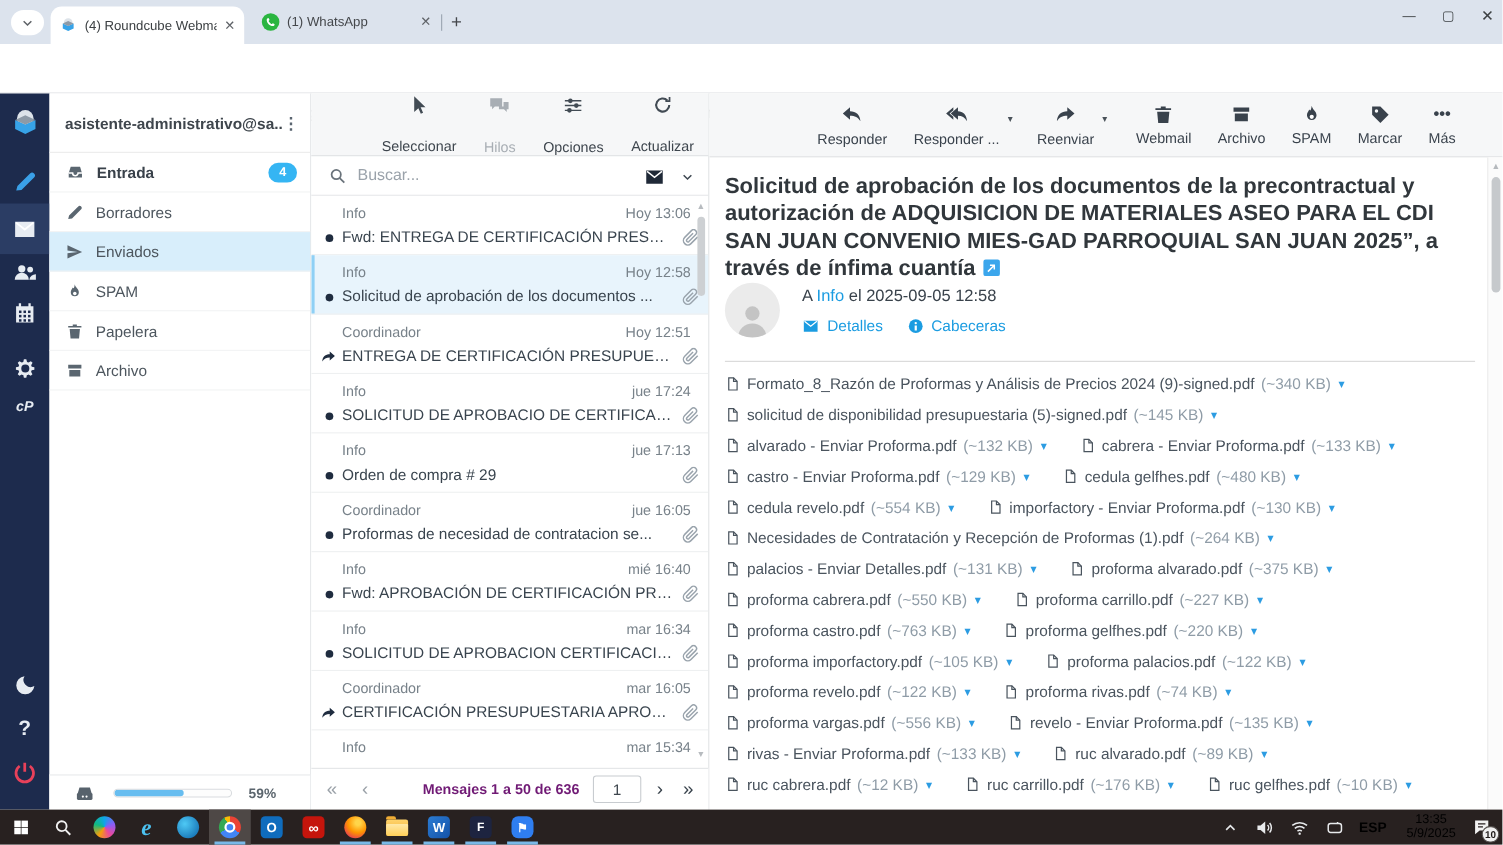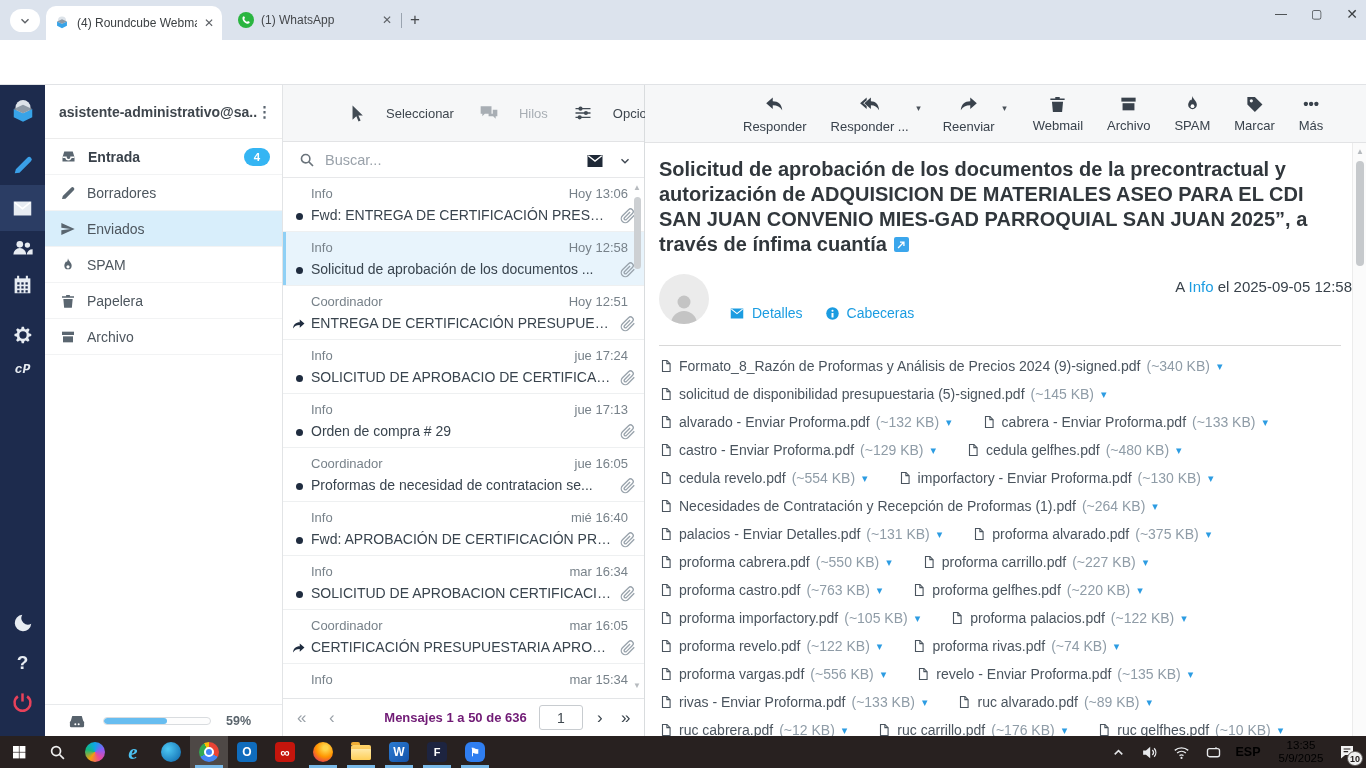--- a/index.html
+++ b/index.html
@@ -39,21 +39,21 @@
   .frow .flabel.bold{font-weight:bold;color:#39414a;}
   .frow.selected{background:#d8eefb;}
   .fbadge{margin-left:auto;min-width:26px;height:18px;border-radius:9px;background:#35b5f3;color:#fff;font-size:11.5px;font-weight:bold;display:flex;align-items:center;justify-content:center;}
   .ffoot{position:absolute;left:0;bottom:0;width:237px;height:32px;border-top:1px solid #e8eaec;display:flex;align-items:center;padding-left:22px;background:#fff;}
   .qtrack{width:108px;height:8px;border:1px solid #d9dcdf;border-radius:4px;background:#fdfdfd;margin-left:16px;overflow:hidden;}
   .qfill{height:100%;background:#67bdf0;border-radius:4px;}
   .qpct{font-size:12.5px;color:#5b656d;margin-left:15px;font-weight:bold;}
   
   .msglist{position:absolute;left:283px;top:85px;width:362px;height:651px;background:#fff;border-right:1px solid #d9dcde;}
   .ltoolbar{height:57px;background:#f6f7f8;border-bottom:1px solid #e2e3e5;display:flex;align-items:center;padding-left:64px;gap:25px;}
-  .tbtn{display:flex;flex-direction:row;align-items:center;gap:20px;color:#424b54;font-size:13px;}
+  .tbtn{display:flex;flex-direction:column;align-items:center;gap:20px;color:#424b54;font-size:13px;}
   .tbtn .tlab{color:#3e464e;}
   .tbtn.dim,.tbtn.dim .tlab{color:#a8aeb4;}
   .searchrow{height:36px;border-bottom:1px solid #e7e8ea;position:relative;display:flex;align-items:center;}
   .searchrow .magic{margin-left:16px;color:#6a737b;}
   .searchinput{border:0;outline:0;background:transparent;font-size:14.5px;color:#4a525a;margin-left:10px;width:220px;font-family:"Liberation Sans",sans-serif;}
   .searchinput::placeholder{color:#9aa2aa;}
   .srenv{position:absolute;right:40px;top:10px;color:#1f2937;}
   .srchev{position:absolute;right:13px;top:13px;color:#3f4852;}
   .rows{position:absolute;left:0;top:93px;bottom:38px;width:361px;overflow:hidden;}
   .mrow{height:54px;position:relative;border-bottom:1px solid #eef0f1;}
@@ -77,21 +77,21 @@
   .pagebox{position:absolute;left:256px;top:6px;width:44px;height:25px;border:1px solid #c8ccd0;border-radius:3px;text-align:center;font-size:14px;color:#3f474e;font-family:"Liberation Sans",sans-serif;outline:none;background:#fff;}
   
   .mailview{position:absolute;left:645px;top:85px;width:721px;height:651px;background:#fff;}
   .mtoolbar{height:58px;background:#f6f7f8;border-bottom:1px solid #e2e3e5;display:flex;align-items:center;padding-left:98px;gap:24px;}
   .mtb{display:flex;flex-direction:column;align-items:center;gap:4px;color:#39424c;font-size:13px;position:relative;}
   .mtb .mcaret{position:absolute;right:-12px;top:9px;font-size:9px;color:#4a525a;}
   .mcontent{position:absolute;left:0;top:58px;right:14px;bottom:0;padding:14px 0 0 14px;overflow:hidden;}
   .subject{width:678px;font-size:20px;line-height:25px;font-weight:bold;color:#31373c;}
   .extlink{display:inline-block;width:15px;height:15px;background:#3ba6ec;border-radius:2px;vertical-align:-1px;margin-left:7px;position:relative;}
   .extlink svg{position:absolute;left:2.5px;top:2.5px;}
-  .senderrow{margin-top:17px;position:relative;min-height:56px;text-align:right;}
+  .senderrow{position:relative;min-height:56px;}
   .avatar{position:absolute;left:0;top:0;width:50px;height:50px;border-radius:50%;background:#ebebeb;overflow:hidden;display:flex;justify-content:center;align-items:flex-end;color:#c4c4c4;}
   .sline1{margin-left:70px;font-size:15px;color:#39424b;padding-top:4px;}
   .slink{color:#1b9ce1;}
   .sline2{margin-left:70px;margin-top:10px;display:flex;align-items:center;gap:7px;font-size:14px;color:#1b9ce1;}
   .sline2 .gap{width:8px;}
   .attachwrap{margin-top:15px;border-top:1px solid #d8d8d8;padding-top:6px;width:682px;display:flex;flex-wrap:wrap;column-gap:30px;}
   .att{height:28px;display:inline-flex;align-items:center;gap:6px;white-space:nowrap;}
   .attic{color:#4a545e;flex:0 0 auto;}
   .attname{font-size:14px;color:#4a545e;}
   .attsize{font-size:14px;color:#8f9ca7;}
@@ -395,21 +395,21 @@
   <span class="it" style="top:189px;">
       <svg class="ic" width="21" height="21">
         <use href="#s-cal"></use>
       </svg>
     </span>
   <span class="it" style="top:239px;">
       <svg class="ic" width="22" height="22">
         <use href="#s-gear"></use>
       </svg>
     </span>
-  <span class="it cplogo" style="top:277px;font-family:Liberation Mono, monospace;">cP</span>
+  <span class="it cplogo" style="top:277px;">cP</span>
   <span class="it" style="top:527px;">
       <svg class="ic" width="22" height="22">
         <use href="#s-moon"></use>
       </svg>
     </span>
   <span class="it qmark" style="top:567px;">?</span>
   <span class="it" style="top:606px;color:#e8415a;">
       <svg class="ic" width="23" height="23">
         <use href="#s-power"></use>
       </svg>

